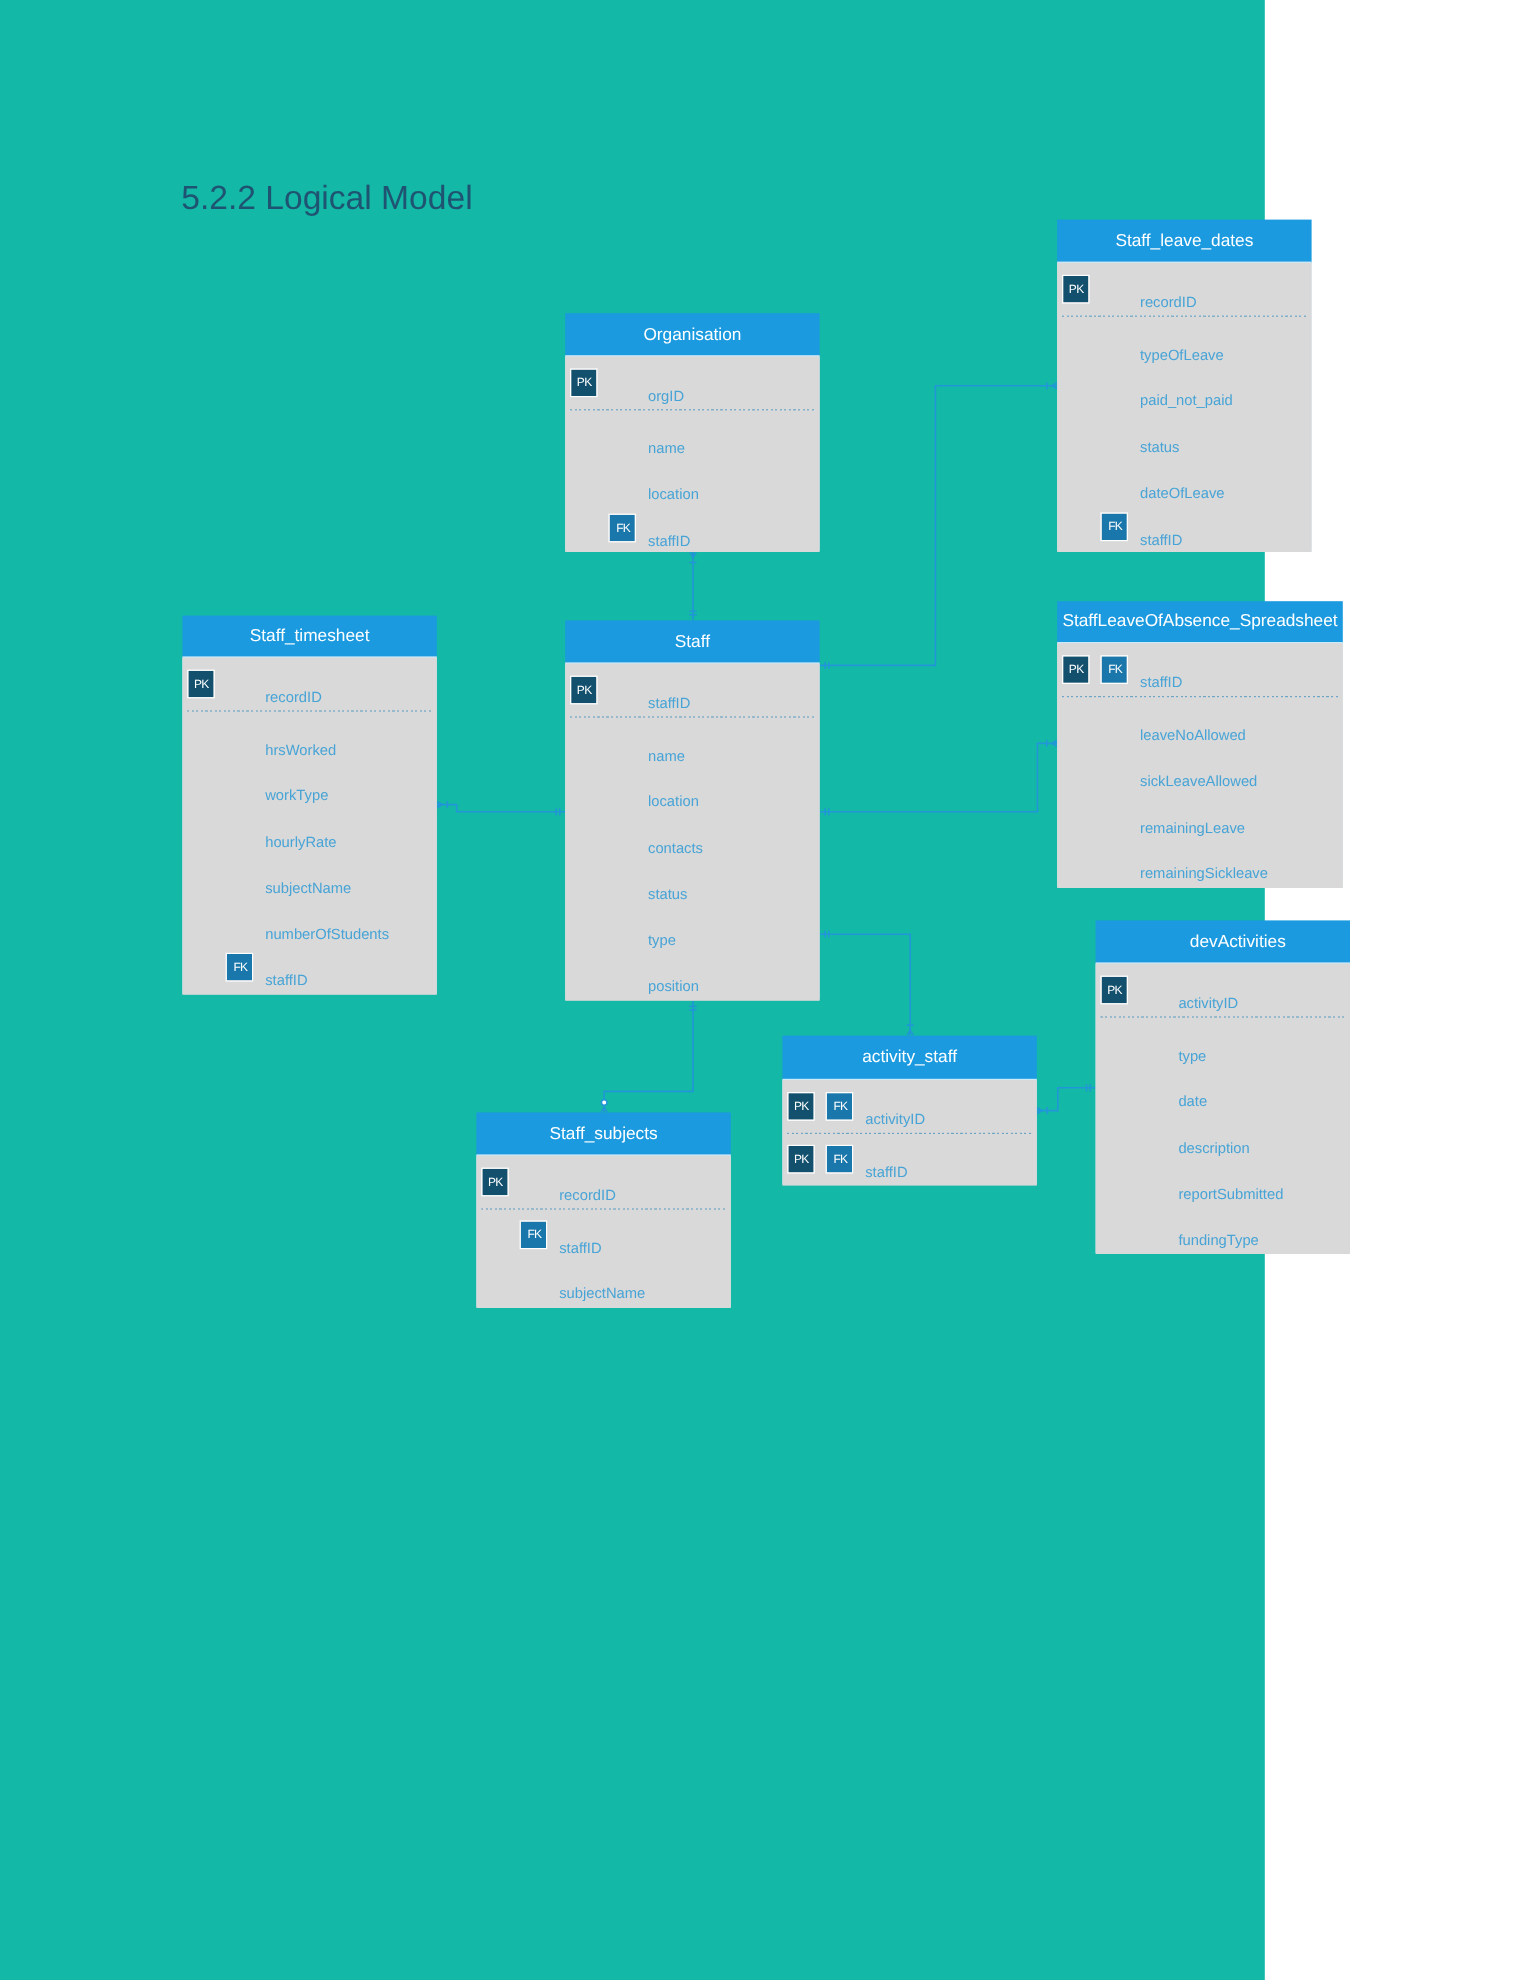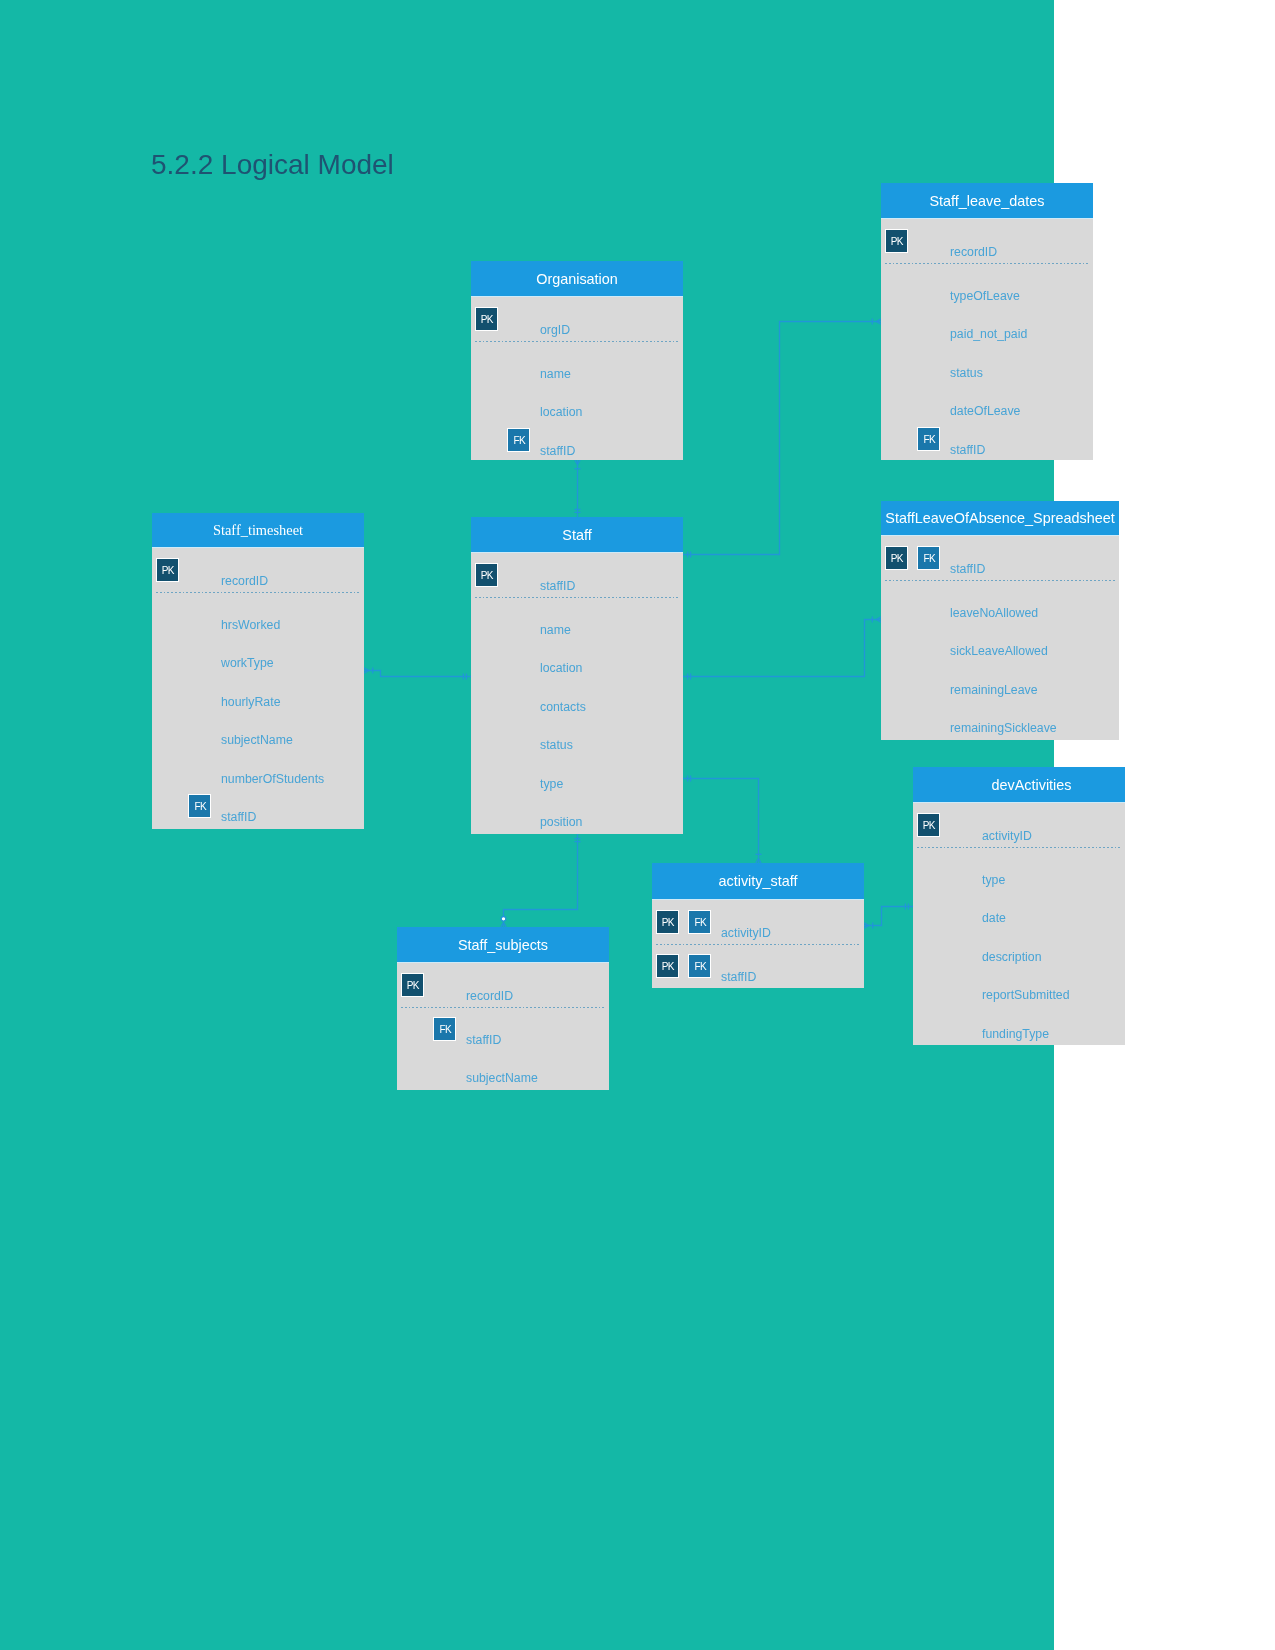--- a/index.html
+++ b/index.html
@@ -141,21 +141,21 @@
       <div class="attr" style="top: 181.35px;">
         <span class="attr-label">dateOfLeave</span>
       </div>
       <div class="attr" style="top: 219.8px;">
         <span class="badge fk">FK</span>
         <span class="attr-label">staffID</span>
       </div>
     </div>
   </div>
   <div class="tbl" style="left: 152px; top: 513px; width: 212px;">
-    <div class="tbl-head" style="width: 212px; height: 35px; font-family: Liberation Serif, serif;">
+    <div class="tbl-head" style="width: 212px; height: 35px;">
       <span>Staff_timesheet</span>
     </div>
     <div class="tbl-body" style="top: 35px; width: 212px; height: 281px;">
       <div class="sep" style="top: 44px;"></div>
       <div class="attr" style="top: 22px;">
         <span class="badge pk">PK</span>
         <span class="attr-label">recordID</span>
       </div>
       <div class="attr" style="top: 66px;">
         <span class="attr-label">hrsWorked</span>

